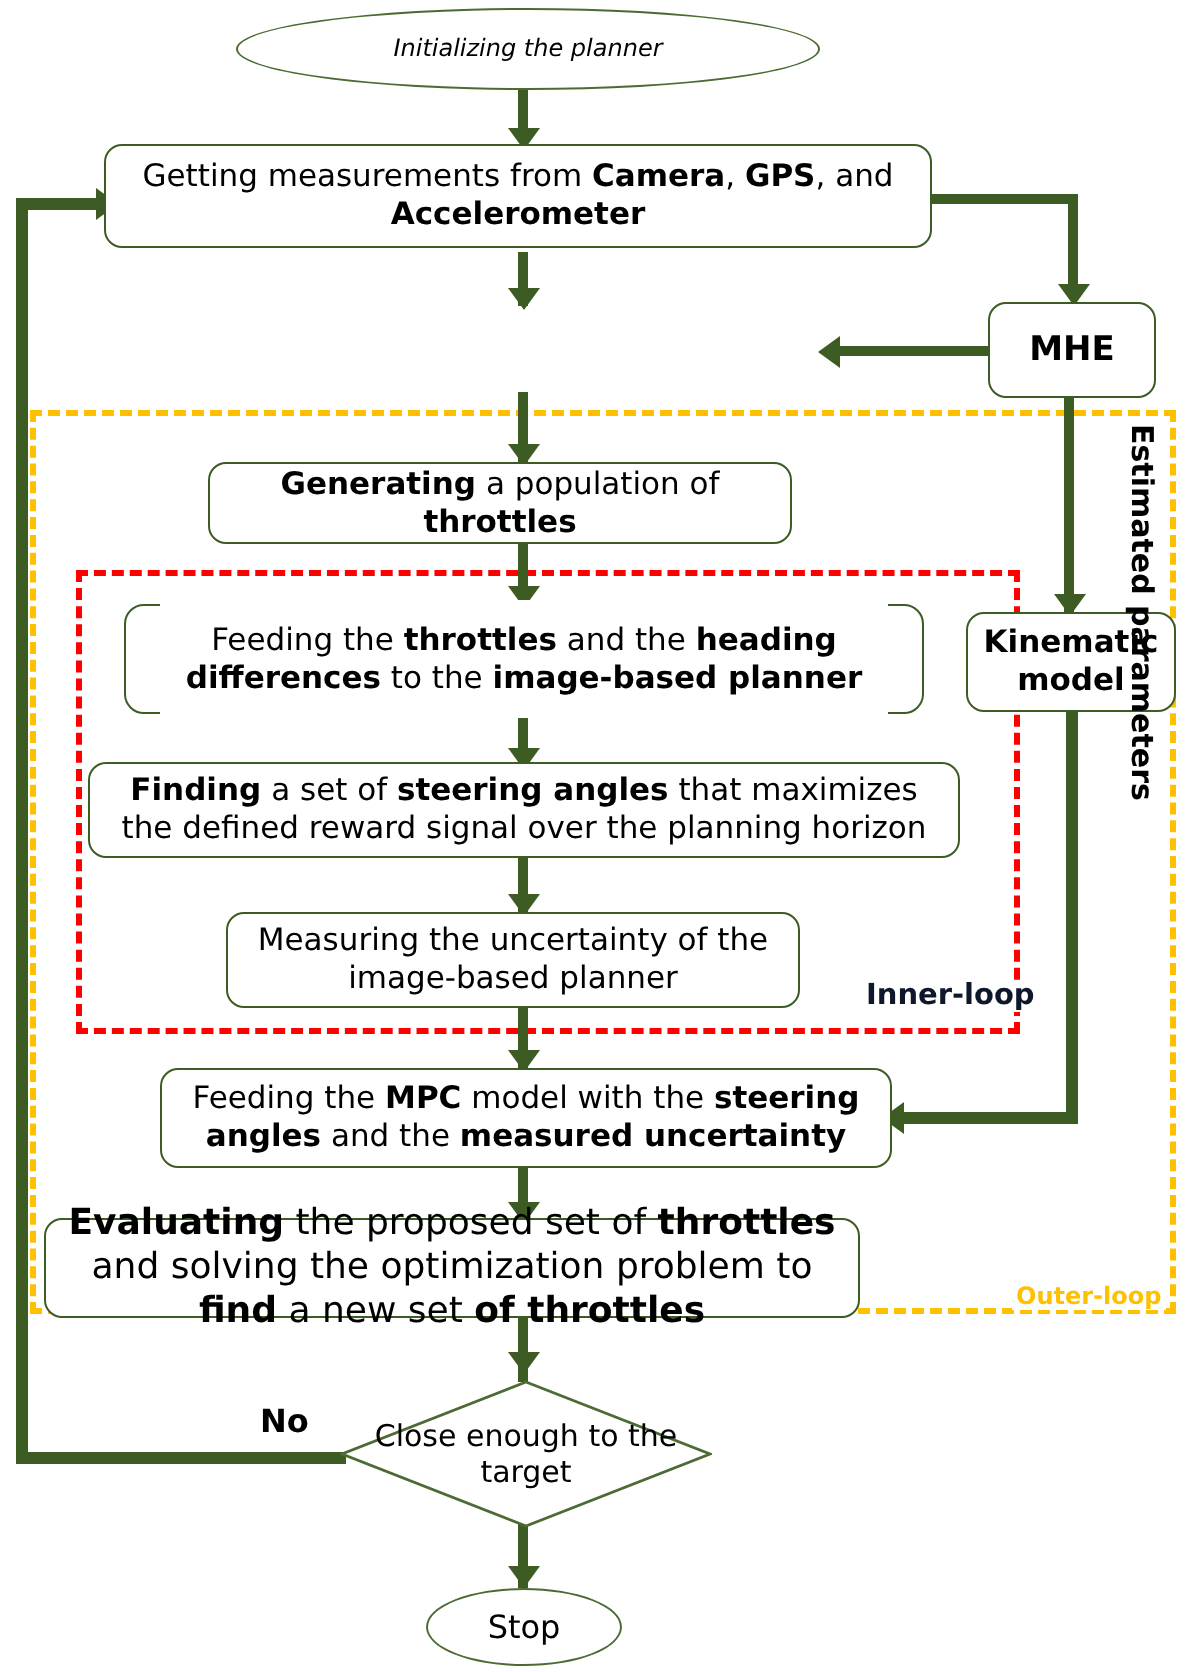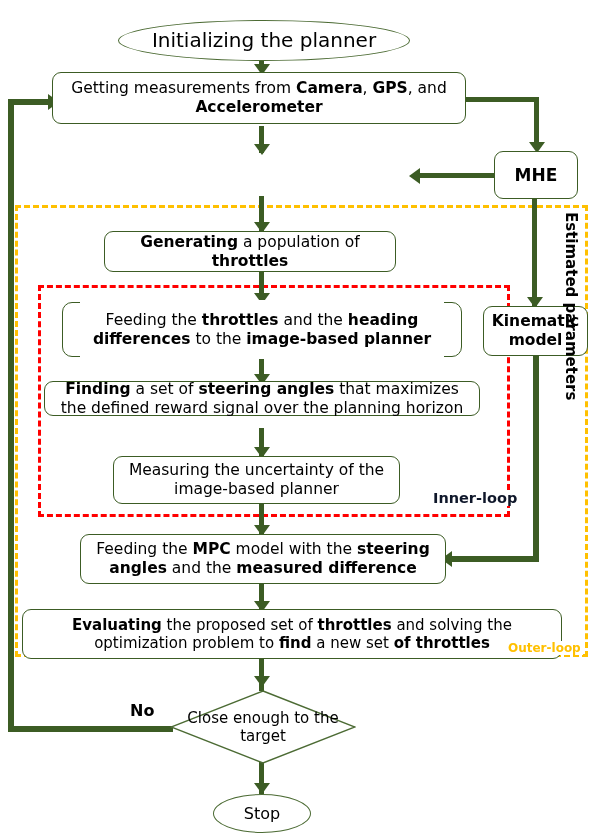--- a/index.html
+++ b/index.html
@@ -193,21 +193,21 @@
   <div class="arrow down" style="left:253.5px;top:676px;"></div>
 
   <div class="ln lnv" style="left:259px;top:762px;width:5px;height:32px;"></div>
   <div class="arrow down" style="left:253.5px;top:783px;"></div>
 
   <div class="ln lnh" style="left:8px;top:726px;width:165px;height:6px;"></div>
   <div class="ln lnv" style="left:8px;top:99px;width:6px;height:633px;"></div>
   <div class="ln lnh" style="left:8px;top:99px;width:42px;height:6px;"></div>
   <div class="arrow right" style="left:48px;top:94px;"></div>
 
-  <div class="node oval" style="left:118px;top:20px;width:292px;height:41px;font-size:20px;">
+  <div class="node oval" style="left:118px;top:4px;width:292px;height:41px;font-size:12px;font-style:italic;">
     <span>Initializing the planner</span>
   </div>
 
   <div class="node rbox" style="left:52px;top:72px;width:414px;height:52px;font-size:15.5px;padding:0 10px;">
     <span>Getting measurements from <b>Camera</b>, <b>GPS</b>, and <b>Accelerometer</b></span>
   </div>
 
 
   <div class="node rbox" style="left:483px;top:306px;width:105px;height:50px;font-size:15.5px;font-weight:bold;padding:0 4px;">
     <span>Kinematic model</span>
@@ -223,33 +223,33 @@
 
   <div class="brace" style="left:62px;top:302px;width:400px;height:55px;">
     <div class="inner"></div>
     <div class="mask-t"></div>
     <div class="mask-b"></div>
     <div class="label" style="font-size:15.5px;padding:0 22px;">
       <span>Feeding the <b>throttles</b> and the <b>heading differences</b> to the <b>image-based planner</b></span>
     </div>
   </div>
 
-  <div class="node rbox" style="left:44px;top:381px;width:436px;height:35px;font-size:15.5px;padding:0 8px;">
+  <div class="node rbox" style="left:44px;top:381px;width:436px;height:48px;font-size:15.5px;padding:0 8px;">
     <span><b>Finding</b> a set of <b>steering angles</b> that maximizes the defined reward signal over the planning horizon</span>
   </div>
 
   <div class="node rbox" style="left:113px;top:456px;width:287px;height:48px;font-size:15.5px;padding:0 8px;">
     <span>Measuring the uncertainty of the image-based planner</span>
   </div>
 
   <div class="node rbox" style="left:80px;top:534px;width:366px;height:50px;font-size:15.5px;padding:0 10px;">
-    <span>Feeding the <b>MPC</b> model with the <b>steering angles</b> and the <b>measured difference</b></span>
-  </div>
-
-  <div class="node rbox" style="left:22px;top:609px;width:540px;height:50px;font-size:15px;padding:0 10px;">
+    <span>Feeding the <b>MPC</b> model with the <b>steering angles</b> and the <b>measured uncertainty</b></span>
+  </div>
+
+  <div class="node rbox" style="left:22px;top:609px;width:408px;height:50px;font-size:18px;padding:0 10px;">
     <span><b>Evaluating</b> the proposed set of <b>throttles</b> and solving the optimization problem to <b>find</b> a new set <b>of throttles</b></span>
   </div>
 
   <div class="diamond-wrap" style="left:170px;top:690px;width:186px;height:74px;">
     <svg width="186" height="74" viewBox="0 0 186 74">
       <polygon points="93,1 185,37 93,73 1,37" fill="#ffffff" stroke="#4c6b34" stroke-width="1.4"></polygon>
     </svg>
     <div class="diamond-txt" style="font-size:15px;">
       <span>Close enough to the target</span>
     </div>

